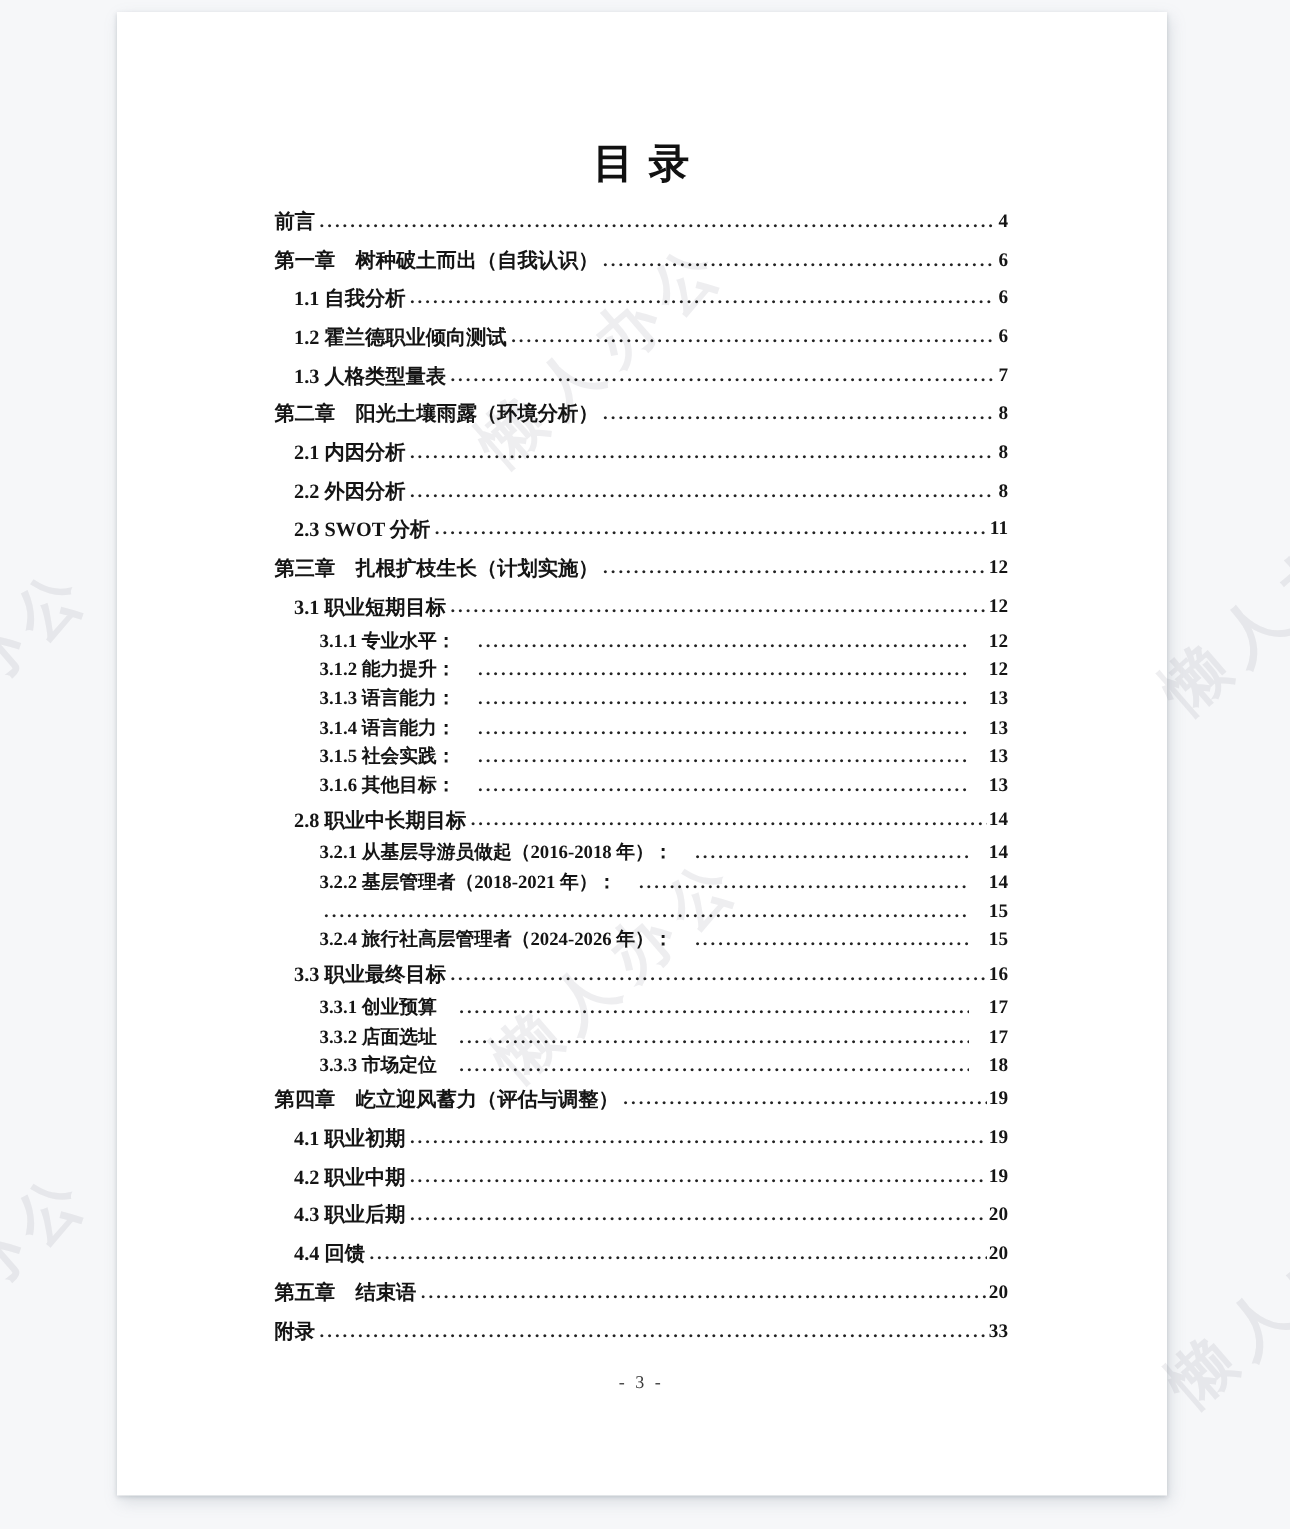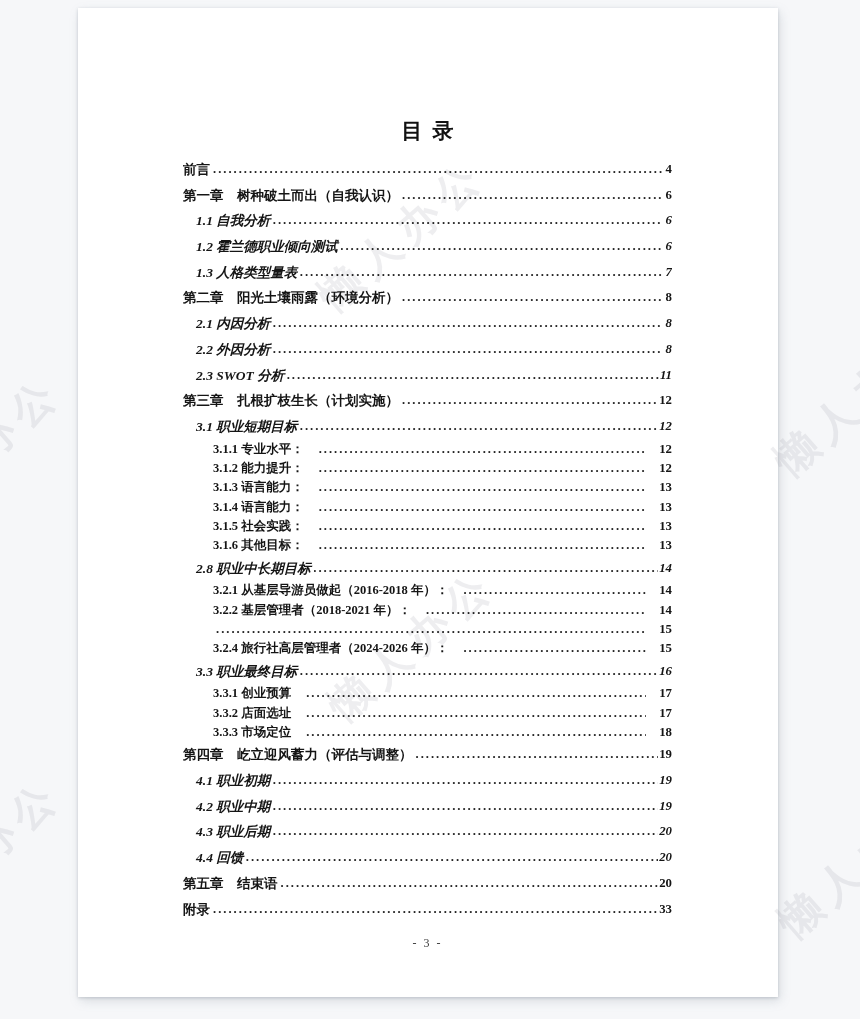--- a/index.html
+++ b/index.html
@@ -38,47 +38,47 @@
     font-weight: 700;
   }
   .content {
     position: absolute;
     left: 183px; top: 8px;
     width: 489px;
     z-index: 10;
     color: #161616;
   }
   .doc-title {
-    margin-top: 108px;
-    font-size: 21px;
+    margin-top: 86px;
+    font-size: 27px;
     line-height: 30px;
     font-weight: 700;
     text-align: center;
     letter-spacing: 10px;
     padding-left: 10px; 
     color: #111;
   }
   .toc-list { margin-top: 11px; }
   .toc-row {
     display: flex;
-    align-items: center;
+    align-items: flex-end;
     overflow: hidden;
   }
   .toc-row.lvl0, .toc-row.lvl1 {
     height: 25.7px;
     line-height: 25.7px;
     font-size: 13.5px;
   }
   .toc-row.lvl2 {
     height: 19.35px;
     line-height: 19.35px;
     font-size: 12.5px;
     gap: 12px;
   }
-  .toc-row.lvl1 { padding-left: 13px; font-style: italic; }
+  .toc-row.lvl1 { padding-left: 13px; }
   .toc-row.lvl2 { padding-left: 30px; }
   .toc-label {
     white-space: nowrap;
     font-weight: 700;
     color: #151515;
   }
   .toc-leader {
     flex: 1;
     overflow: hidden;
     white-space: nowrap;

